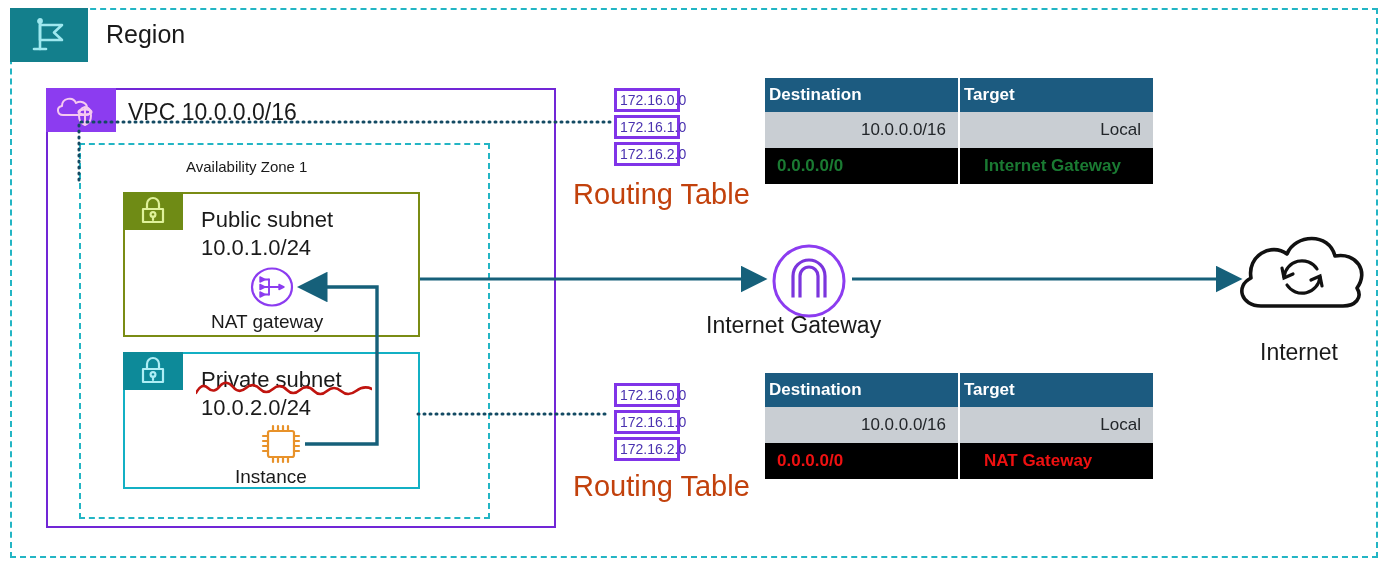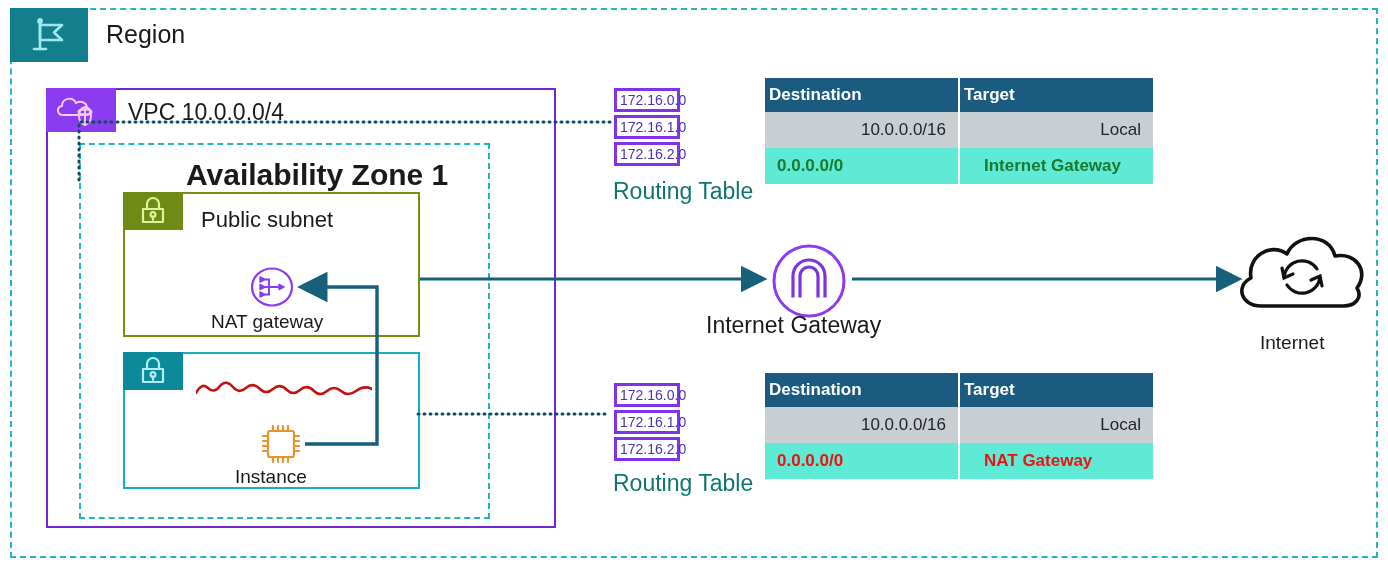--- a/index.html
+++ b/index.html
@@ -62,23 +62,22 @@
 
   
   #az-box {
     left: 79px; top: 143px;
     width: 411px; height: 376px;
     border: 2.5px dashed #23b5c4;
     box-sizing: border-box;
   }
   #az-label {
     left: 186px; top: 158px;
-    font-size: 30px;
-    white-space: nowrap;
-    font-weight: bold;
+    font-size: 15px;
+    white-space: nowrap;
   }
 
   
   .subnet-box {
     box-sizing: border-box;
   }
   #public-subnet-box {
     left: 123px; top: 192px;
     width: 297px; height: 145px;
     border: 2.5px solid #7a8c14;
@@ -154,24 +153,23 @@
     background: #ffffff;
     font-size: 14px;
     padding: 0px 3px;
     line-height: 18px;
     text-align: center;
     width: 66px;
     box-sizing: border-box;
     white-space: nowrap;
   }
   .rt-caption {
-    font-size: 23px;
-    color: #0f766e;
-    white-space: nowrap;
-    margin-left: 40px;
+    font-size: 29px;
+    color: #c2410c;
+    white-space: nowrap;
   }
   #rt-caption-public { left: 573px; top: 178px; }
   #rt-caption-private { left: 573px; top: 470px; }
 
   
   .route-table {
     border-collapse: collapse;
     width: 388px;
     table-layout: fixed;
   }
@@ -187,37 +185,37 @@
     border-right: 2px solid #ffffff;
   }
   .route-table th:last-child { border-right: none; }
   .route-table td {
     font-size: 17px;
     padding: 8px 12px;
     border-right: 2px solid #ffffff;
   }
   .route-table td:last-child { border-right: none; padding-left: 24px; }
   .row-local td { background: #c9ced3; color: #22262a; text-align: right; }
-  .row-default td { background: #5eead4; font-weight: bold; }
+  .row-default td { background: #000000; font-weight: bold; }
   .accent-green { color: #1a7a32; }
   .accent-red { color: #ee1111; }
 
   
   #igw-icon { left: 771px; top: 243px; width: 76px; height: 76px; }
   #igw-label {
     left: 706px; top: 312px;
     font-size: 23px;
     white-space: nowrap;
   }
 
   
   #internet-icon { left: 1229px; top: 222px; width: 146px; height: 100px; }
   #internet-label {
-    left: 1260px; top: 332px;
-    font-size: 19px;
+    left: 1260px; top: 339px;
+    font-size: 23px;
     white-space: nowrap;
   }
 
   
   #connectors {
     left: 0; top: 0;
     width: 1388px; height: 571px;
     pointer-events: none;
   }
 </style>
@@ -245,38 +243,39 @@
   <div class="abs" id="vpc-icon">
     <svg width="56" height="34" viewBox="0 0 56 34">
       <g stroke="#f5c9f0" stroke-width="2" fill="none" stroke-linecap="round" stroke-linejoin="round">
         <path d="M10 22 C4 22 3 14 9 13 C9 5 20 3 23 10 C28 7 34 10 34 15 C38 15 39 22 33 22 Z"></path>
         <path d="M32 14 C24 16 24 29 32 32 C40 29 40 16 32 14 Z"></path>
         <line x1="32" y1="15" x2="32" y2="31"></line>
         <ellipse cx="32" cy="19" rx="6.6" ry="2.4"></ellipse>
       </g>
     </svg>
   </div>
-  <div class="abs" id="vpc-label">VPC 10.0.0.0/4</div>
+  <div class="abs" id="vpc-label">VPC 10.0.0.0/16</div>
 
   <div class="abs" id="az-box"></div>
   <div class="abs" id="az-label">Availability Zone 1</div>
 
   <div class="abs subnet-box" id="public-subnet-box"></div>
   <div class="abs" id="public-subnet-icon">
     <svg width="32" height="30" viewBox="0 0 32 30">
       <g stroke="#dff29a" stroke-width="2.2" fill="none" stroke-linecap="round" stroke-linejoin="round">
         <path d="M10 13 L10 8 A6 6 0 0 1 22 8 L22 13"></path>
         <rect x="6" y="13" width="20" height="13"></rect>
         <circle cx="16" cy="18.5" r="2.4"></circle>
         <line x1="16" y1="20.5" x2="16" y2="24"></line>
       </g>
     </svg>
   </div>
   <div class="abs" id="public-subnet-title">
     <div>Public subnet</div>
+    <div>10.0.1.0/24</div>
   </div>
 
   <div class="abs" id="nat-gateway-icon">
     <svg width="44" height="40" viewBox="0 0 44 40">
       <ellipse cx="22" cy="20" rx="20" ry="18.5" fill="none" stroke="#8c3cf0" stroke-width="2.2"></ellipse>
       <g fill="#8c3cf0" stroke="#8c3cf0" stroke-width="1.4" stroke-linejoin="round">
         <path d="M10 10 L15 12.5 L10 15 Z"></path>
         <path d="M10 17.5 L15 20 L10 22.5 Z"></path>
         <path d="M10 25 L15 27.5 L10 30 Z"></path>
         <path d="M29 17.5 L34 20 L29 22.5 Z"></path>
@@ -294,20 +293,24 @@
   <div class="abs subnet-box" id="private-subnet-box"></div>
   <div class="abs" id="private-subnet-icon">
     <svg width="32" height="30" viewBox="0 0 32 30">
       <g stroke="#aeeef5" stroke-width="2.2" fill="none" stroke-linecap="round" stroke-linejoin="round">
         <path d="M10 13 L10 8 A6 6 0 0 1 22 8 L22 13"></path>
         <rect x="6" y="13" width="20" height="13"></rect>
         <circle cx="16" cy="18.5" r="2.4"></circle>
         <line x1="16" y1="20.5" x2="16" y2="24"></line>
       </g>
     </svg>
+  </div>
+  <div class="abs" id="private-subnet-title">
+    <div>Private subnet</div>
+    <div>10.0.2.0/24</div>
   </div>
   <svg class="abs" id="squiggle" viewBox="0 0 176 20">
     <path d="M0 14 Q6 3 12 9 Q18 15 24 7 Q30 0 37 8 Q43 15 50 9 Q57 3 64 10 Q70 16 77 10 Q84 4 91 11 Q97 17 104 11 Q111 5 118 12 Q124 18 131 12 Q138 6 145 12 Q152 18 160 12 Q168 6 176 10" fill="none" stroke="#c0140f" stroke-width="2.6" stroke-linecap="round"></path>
   </svg>
 
   <div class="abs" id="instance-icon">
     <svg width="44" height="44" viewBox="0 0 44 44">
       <g stroke="#e8922a" stroke-width="2.2" fill="none" stroke-linecap="round">
         <rect x="9" y="9" width="26" height="26" rx="2"></rect>
         <line x1="14" y1="4" x2="14" y2="9"></line>

